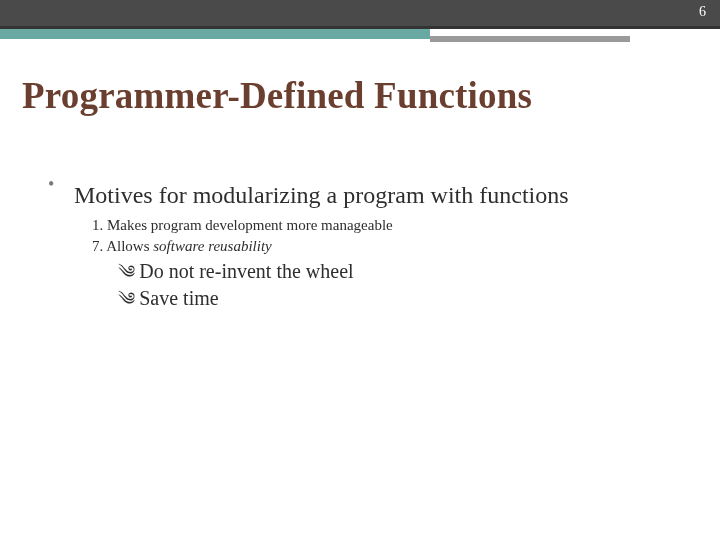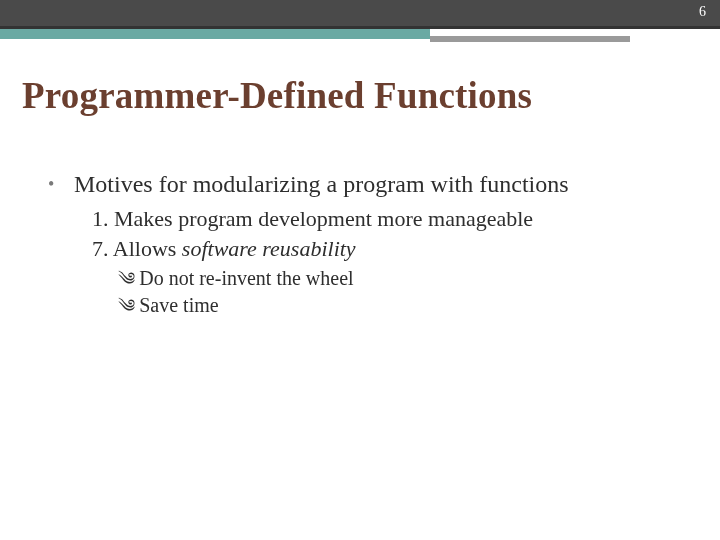--- a/index.html
+++ b/index.html
@@ -74,24 +74,25 @@
     color: #7a7a7a;
     font-size: 18px;
     width: 26px;
     line-height: 30px;
   }
   .bullet-text {
     font-size: 24px;
     color: #2e2e2e;
     line-height: 1.25;
     flex: 1;
+    margin-top: 11px;
   }
   .numlist {
     margin: 6px 0 0 44px;
-    font-size: 22px;
+    font-size: 15px;
     color: #2e2e2e;
     line-height: 1.3;
   }
   .numitem { margin-bottom: 1px; }
   .sublist {
     margin: 2px 0 0 70px;
     font-size: 20px;
     color: #2e2e2e;
     line-height: 1.35;
   }

